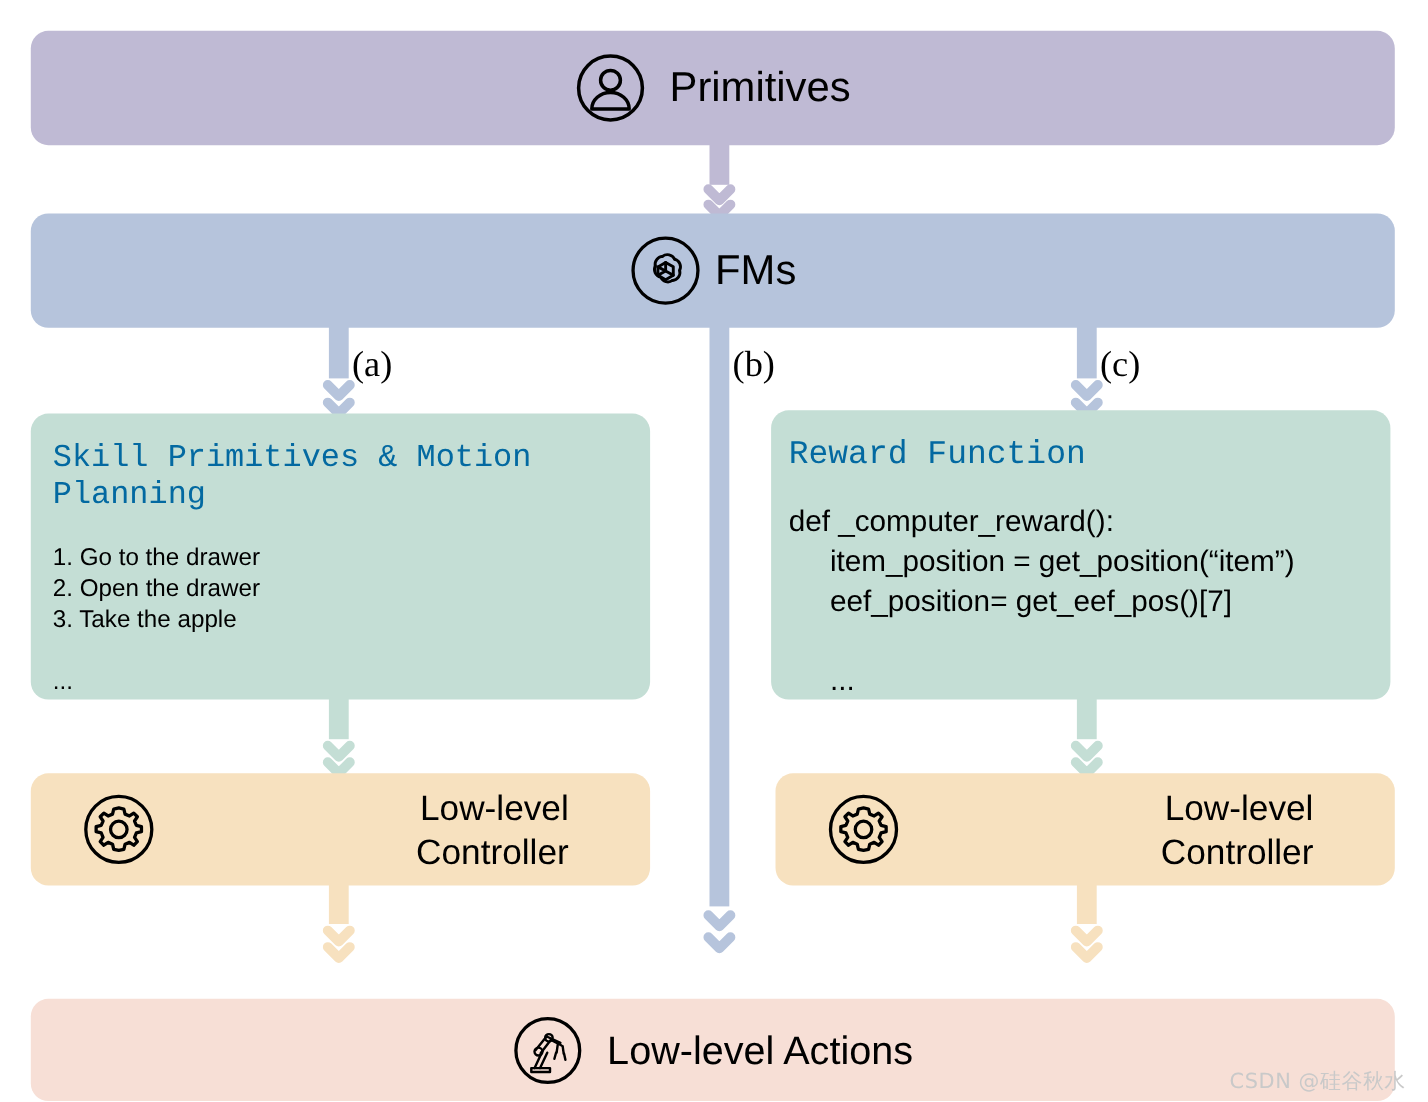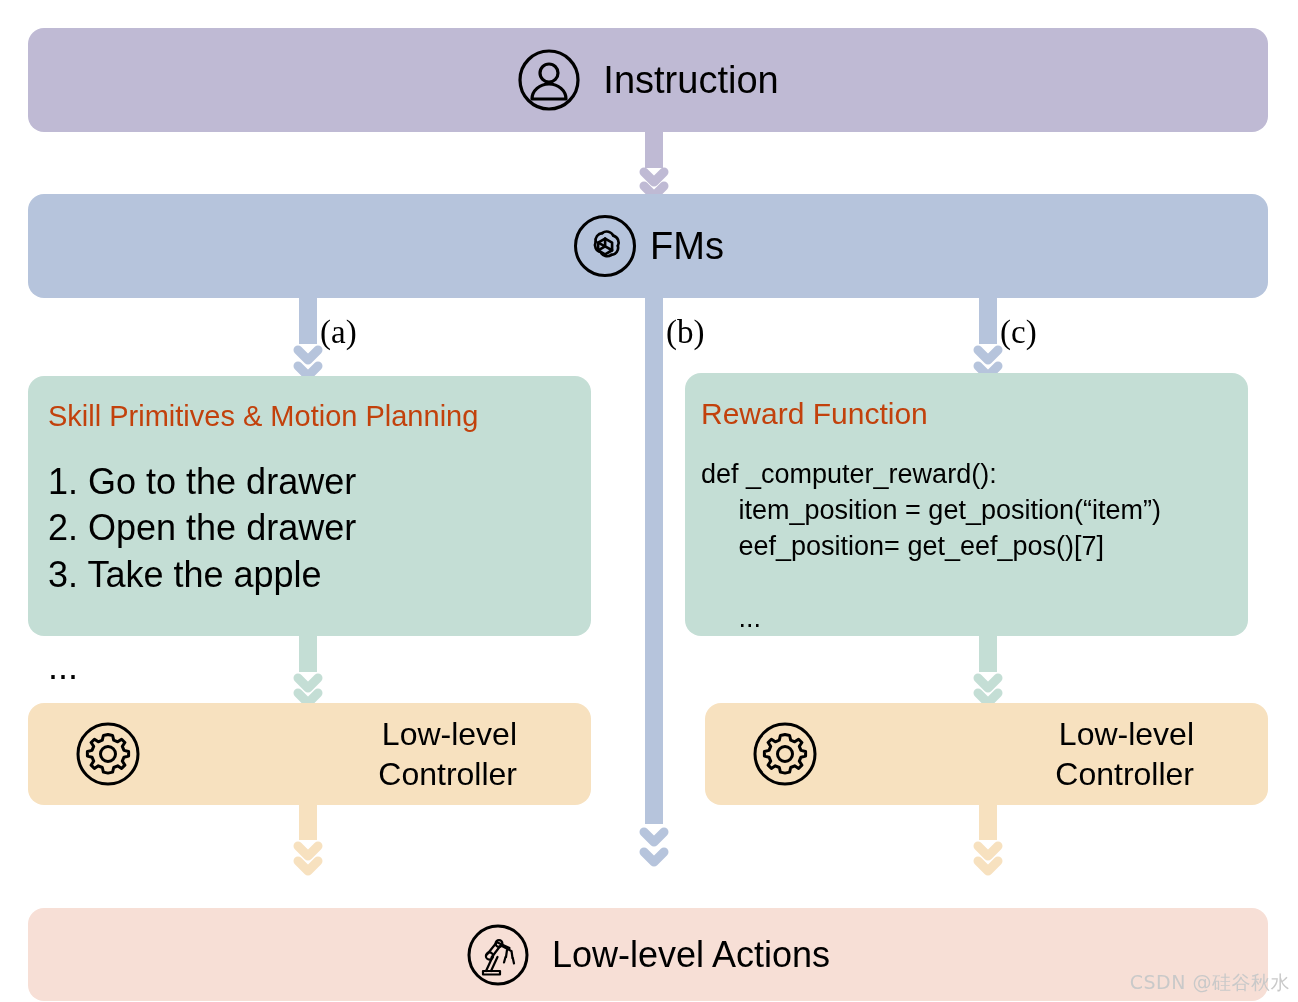--- a/index.html
+++ b/index.html
@@ -72,36 +72,37 @@
   #skills-node {
     left: 28px;
     top: 376px;
     width: 563px;
     height: 260px;
     background: #c4ded5;
     display: block;
     padding: 24px 20px 0 20px;
   }
   #reward-node {
-    left: 685px;
+    left: 701px;
     top: 373px;
     width: 563px;
     height: 263px;
     background: #c4ded5;
     display: block;
     padding: 24px 20px 0 16px;
   }
 
   .box-title {
     font-size: 29px;
-    color: #c2410c;
+    color: #0369a1;
     line-height: 1.15;
+    font-family: Liberation Mono, monospace;
   }
   .box-body {
-    font-size: 36px;
+    font-size: 22px;
     color: #000;
     line-height: 1.28;
     white-space: pre;
     margin-top: 26px;
   }
   #reward-node .box-body {
     font-size: 27px;
     line-height: 1.34;
     margin-top: 24px;
   }
@@ -156,21 +157,21 @@
     font-size: 33px;
     color: #000;
   }
   #step-a { left: 320px; top: 314px; }
   #step-b { left: 666px; top: 314px; }
   #step-c { left: 1000px; top: 314px; }
 
   
   #watermark {
     position: absolute;
-    right: 8px;
+    right: 20px;
     bottom: 6px;
     font-size: 19px;
     color: #c9c9c9;
     letter-spacing: 0.5px;
     font-family: "DejaVu Sans", sans-serif;
   }
 </style>
 </head>
 <body>
 
@@ -227,21 +228,21 @@
   <div class="step-label" id="step-a">(a)</div>
   <div class="step-label" id="step-b">(b)</div>
   <div class="step-label" id="step-c">(c)</div>
 
   <div class="node centered" id="instruction-node">
     <svg class="icon-circle" width="64" height="64" viewBox="0 0 64 64">
       <circle cx="32" cy="32" r="29" fill="none" stroke="#000" stroke-width="3.2"></circle>
       <circle cx="32" cy="25" r="9" fill="none" stroke="#000" stroke-width="3.2"></circle>
       <path d="M15 51 a17 15 0 0 1 34 0 z" fill="none" stroke="#000" stroke-width="3.2" stroke-linejoin="round"></path>
     </svg>
-    <div class="node-label">Instruction</div>
+    <div class="node-label">Primitives</div>
   </div>
 
   <div class="node centered" id="fms-node">
     <svg class="icon-circle" width="66" height="66" viewBox="0 0 66 66">
       <circle cx="33" cy="33" r="29.5" fill="none" stroke="#000" stroke-width="3"></circle>
       <g transform="translate(33,33) scale(0.60)" fill="none" stroke="#000" stroke-width="4.4" stroke-linecap="round" stroke-linejoin="round">
         <path d="M-4.6 -21.5 a12 12 0 0 1 18.4 4.2"></path>
         <path d="M13.8 -17.3 a12 12 0 0 1 7.6 17"></path>
         <path d="M21.4 -0.3 a12 12 0 0 1 -10.8 15.2"></path>
         <path d="M10.6 14.9 a12 12 0 0 1 -17.9 -4.9"></path>

